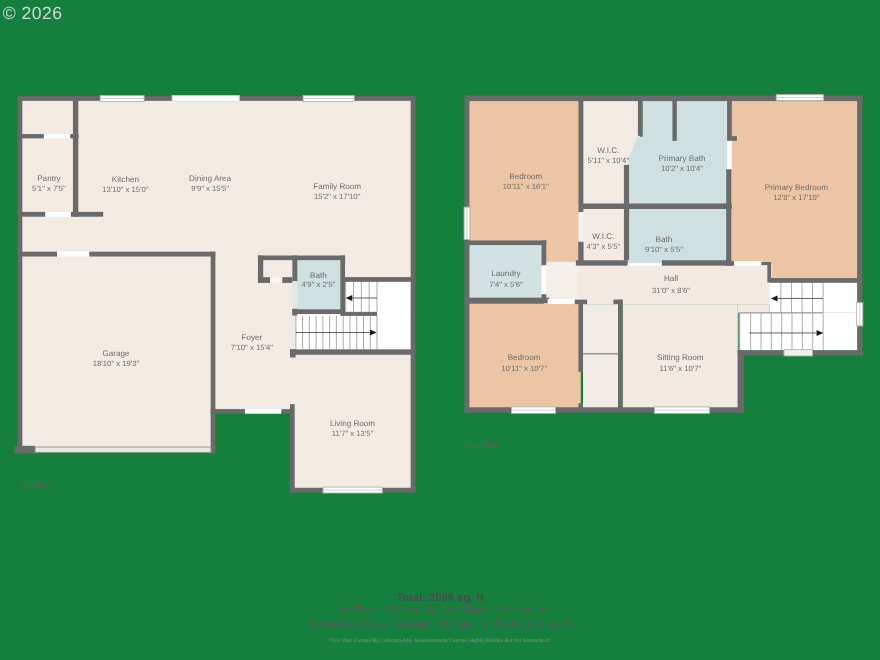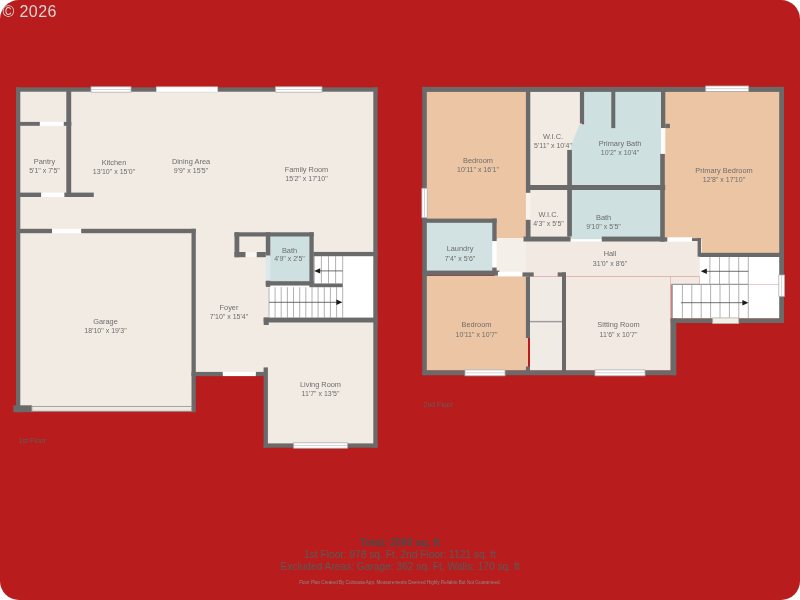--- a/index.html
+++ b/index.html
@@ -1,17 +1,17 @@
 <!DOCTYPE html>
 <html><head>
 <meta charset="utf-8">
 <style>
   html,body{margin:0;padding:0;background:#ffffff;}
-  #page{position:relative;width:800px;height:600px;background:#b91c1c;overflow:hidden;
-        font-family:"Liberation Sans", sans-serif;border-radius:19px;}
+  #page{position:relative;width:800px;height:600px;background:#15803d;overflow:hidden;
+        font-family:"Liberation Sans", sans-serif;}
   svg{position:absolute;left:0;top:0;}
   .rm{fill:#6d6d6d;font-family:"Liberation Sans",sans-serif;font-size:7.4px;}
   .dm{fill:#6d6d6d;font-family:"Liberation Sans",sans-serif;font-size:7px;}
 </style>
 </head>
 <body>
 <div id="page">
 <svg width="800" height="600" viewBox="0 0 800 600">
 
 <g>

